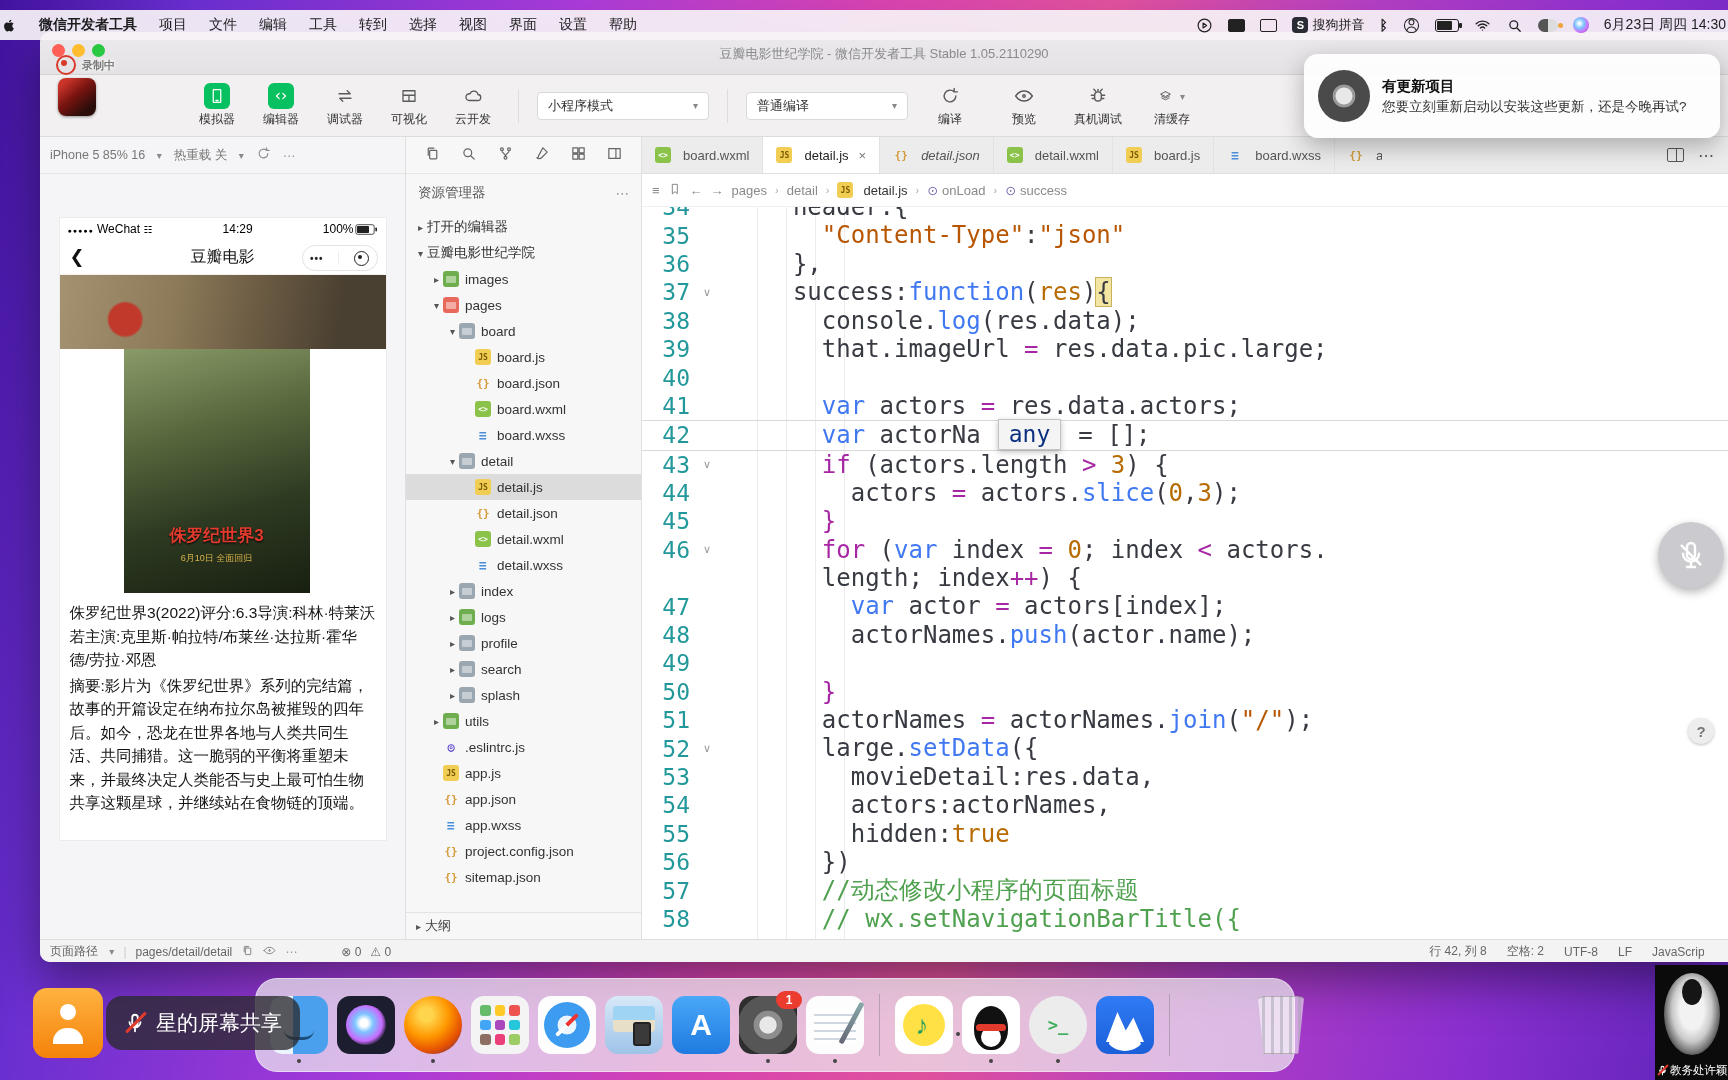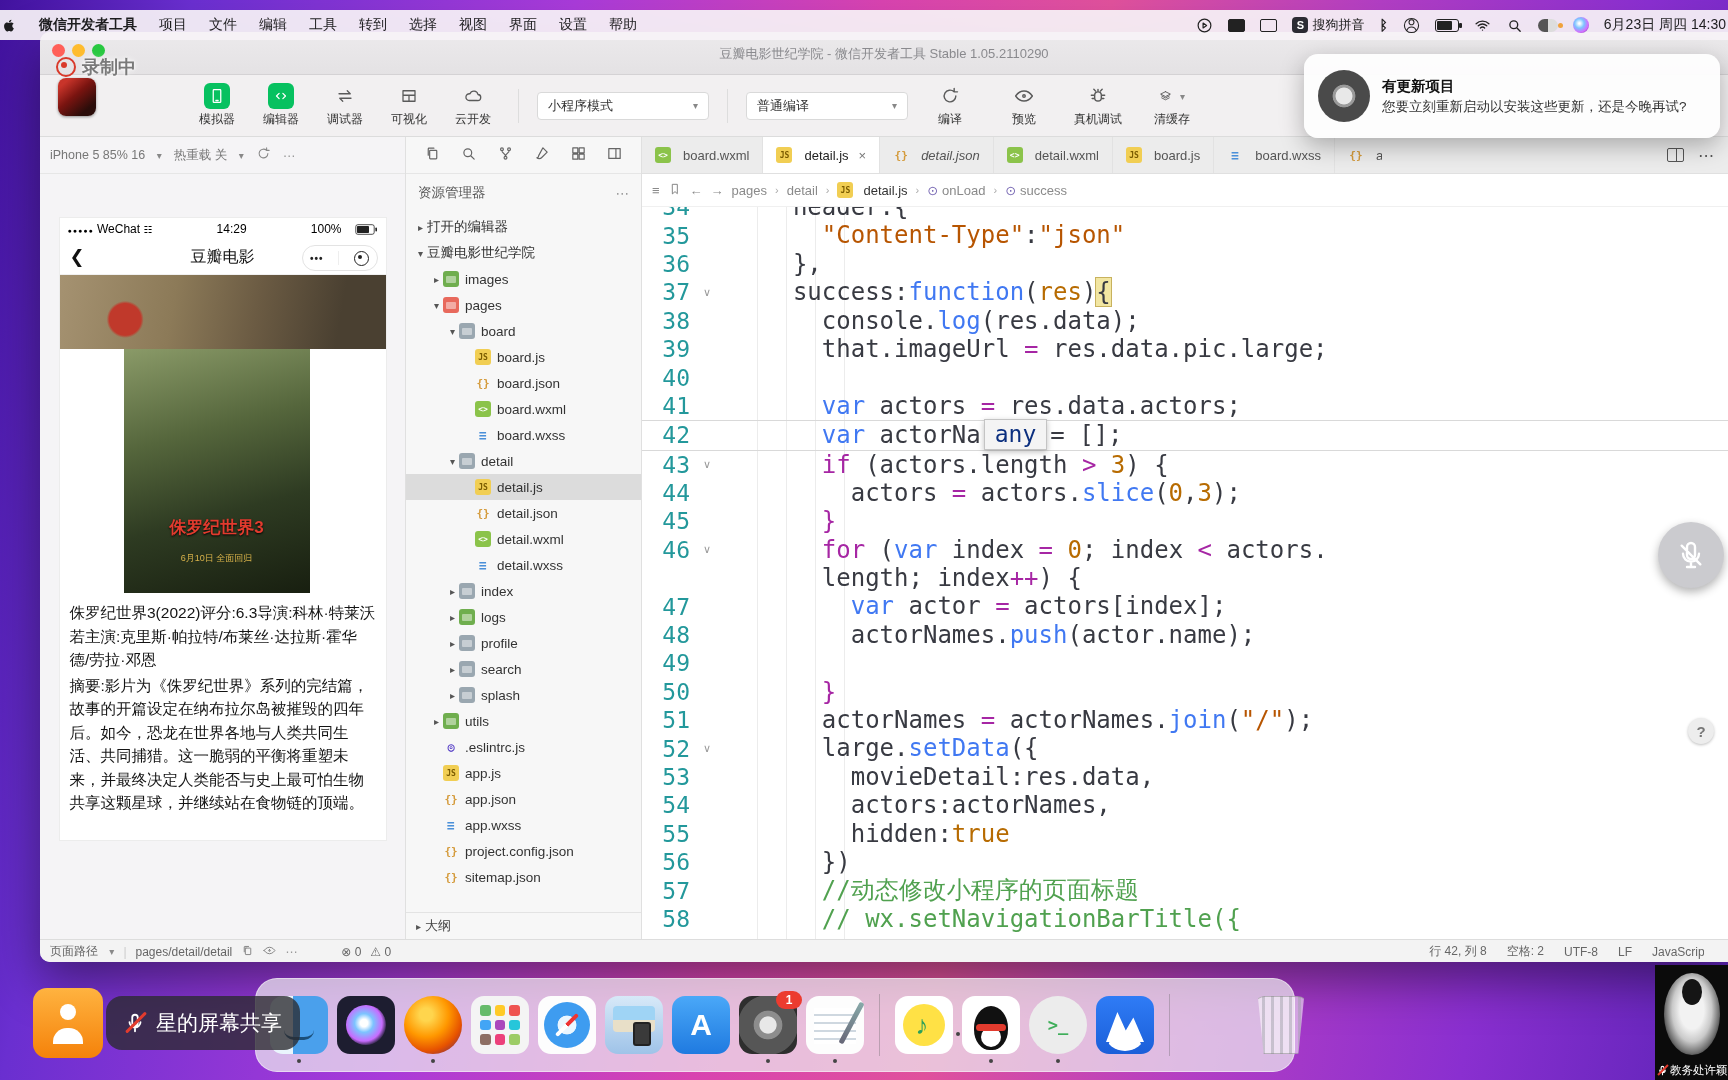--- a/index.html
+++ b/index.html
@@ -29,21 +29,21 @@
   
   .window{position:absolute;left:40px;top:32px;width:1688px;height:930px;background:#ececec;
     border-radius:10px 0 0 10px;box-shadow:0 18px 50px rgba(0,0,0,.45);z-index:10;overflow:hidden;}
   .titlebar{height:42px;background:linear-gradient(#eceaec,#e4e2e4);border-bottom:1px solid #d4d2d4;position:relative;}
   .tl{position:absolute;top:12px;width:13px;height:13px;border-radius:50%;}
   .tl.r{left:12px;background:#ff5f57;}.tl.y{left:32px;background:#febc2e;}.tl.g{left:52px;background:#28c840;}
   .win-title{position:absolute;left:0;right:0;top:13px;text-align:center;font-size:13px;color:#8a8a8e;}
   .rec{position:absolute;left:16px;top:23px;display:flex;align-items:center;gap:6px;z-index:5;}
   .rec-dot{width:16px;height:16px;border-radius:50%;border:2.5px solid #d93a2b;position:relative;}
   .rec-dot::after{content:"";position:absolute;left:3px;top:3px;width:6px;height:6px;border-radius:50%;background:#d93a2b;}
-  .rec-label{font-size:18px;color:#7a7a7a;text-shadow:0 0 3px #fff,0 0 6px #fff;font-weight:bold;}
+  .rec-label{font-size:11px;color:#7a7a7a;text-shadow:0 0 3px #fff,0 0 6px #fff;font-weight:bold;}
   .avatar{position:absolute;left:18px;top:46px;width:38px;height:38px;border-radius:8px;z-index:6;
     background:linear-gradient(140deg,#c8342a 15%,#7a1410 45%,#2b0d0a 80%);box-shadow:0 1px 3px rgba(0,0,0,.4);}
   
   .toolbar{height:62px;background:#f2f0f1;border-bottom:1px solid #dcdcdc;display:flex;align-items:center;padding:0 14px 0 150px;box-sizing:border-box;gap:10px;}
   .tb-btn{display:flex;flex-direction:column;align-items:center;width:54px;cursor:pointer;}
   .tb-tile{width:26px;height:26px;border-radius:6px;display:flex;align-items:center;justify-content:center;color:#5a5a5a;}
   .tb-btn.on .tb-tile{background:#07c160;color:#fff;}
   .tb-tile svg{width:18px;height:18px;}
   .tb-label{font-size:12px;color:#333;margin-top:2px;white-space:nowrap;}
   .tb-sep{width:1px;height:34px;background:#ddd;margin:0 8px;}
@@ -69,21 +69,21 @@
   .capsule .rec-o{width:13px;height:13px;border:1.5px solid #222;border-radius:50%;position:relative;}
   .capsule .rec-o::after{content:"";position:absolute;left:3.2px;top:3.2px;width:4px;height:4px;background:#222;border-radius:50%;}
   .backdrop{height:74px;background:
      radial-gradient(circle at 20% 60%,#c0392b 0 6%,transparent 7%),
      linear-gradient(100deg,#a59271 0%,#8c7a58 35%,#6b5b43 60%,#4a4031 85%);}
   .poster-wrap{height:246px;position:relative;background:#fff;}
   .poster{position:absolute;left:64px;top:0;width:186px;height:244px;
     background:linear-gradient(165deg,#8a9a68 0%,#55663c 35%,#2e3b22 65%,#181f10 100%);
     display:flex;flex-direction:column;justify-content:flex-end;align-items:center;padding-bottom:28px;box-sizing:border-box;}
   .poster-title{color:#e23b2e;font-weight:bold;font-size:17px;text-shadow:0 1px 2px #000;}
-  .poster-sub{color:#d8b24a;font-size:9px;margin-top:13px;}
+  .poster-sub{color:#d8b24a;font-size:9px;margin-top:5px;}
   .p-desc{padding:6px 10px 0;font-size:15.5px;line-height:1.52;color:#141414;}
   .p-desc p{margin:0 0 2px;}
   
   .explorer{width:235px;background:#f7f7f7;border-right:1px solid #e0e0e0;display:flex;flex-direction:column;position:relative;}
   .exp-icons{height:36px;display:flex;align-items:center;justify-content:space-around;padding:0 8px;border-bottom:1px solid #e6e6e6;color:#666;}
   .exp-icons svg{width:17px;height:17px;}
   .exp-head{height:38px;display:flex;align-items:center;justify-content:space-between;padding:0 12px;font-size:13.5px;color:#555;}
   .tree{flex:1;overflow:hidden;padding-top:2px;font-size:13.5px;color:#333;}
   .trow{height:26px;display:flex;align-items:center;cursor:pointer;white-space:nowrap;}
   .trow.sel{background:#dcdcdc;}
@@ -122,21 +122,21 @@
   .code{margin-top:-14px;}
   .crow{display:flex;height:28.4px;align-items:center;position:relative;}
   .crow .ln{width:48px;text-align:right;padding-right:8px;color:#23989b;font-size:23px;flex:none;
     font-family:"DejaVu Sans Mono",monospace;}
   .crow .fold{width:18px;color:#999;font-size:11px;flex:none;text-align:center;}
   .crow pre{margin:0;padding-left:48px;font-family:"DejaVu Sans Mono",monospace;font-size:24px;line-height:28.4px;color:#383a42;}
   .crow.active{border-top:1px solid #d9d9d9;border-bottom:1px solid #d9d9d9;}
   .tk-k{color:#a626a4;} .tk-b{color:#4078f2;} .tk-o{color:#b76b01;} .tk-s{color:#b75501;}
   .tk-g{color:#50a14f;} .tk-hl{background:#f2e6a2;outline:1px solid #c8b25e;}
   .tk-tt{display:inline-block;border:1px solid #c4c4c4;background:#f4f4f4;box-shadow:0 2px 6px rgba(0,0,0,.25);
-    color:#0b2f7f;padding:0 10px;margin:0 3px;position:relative;top:-1px;font-size:23px;}
+    color:#0b2f7f;padding:0 10px;margin:0 17px;position:relative;top:-1px;font-size:23px;}
   
   .statusbar{height:24px;background:#f3f3f3;border-top:1px solid #ddd;display:flex;align-items:center;font-size:12px;color:#666;padding:0 10px;box-sizing:border-box;}
   .sb-left{display:flex;align-items:center;gap:9px;}
   .sb-left .pipe{color:#ccc;}
   .sb-left svg{width:13px;height:13px;color:#777;}
   .sb-right{margin-left:auto;display:flex;align-items:center;gap:20px;padding-right:14px;}
   .sb-clip{max-width:52px;overflow:hidden;white-space:nowrap;}
   
   .notif{position:absolute;right:8px;top:54px;width:416px;height:84px;background:rgba(253,253,253,.97);border-radius:14px;
     box-shadow:0 8px 24px rgba(0,0,0,.28);z-index:60;display:flex;align-items:center;padding:0 14px;box-sizing:border-box;gap:12px;}
@@ -395,21 +395,21 @@
         <span><span>热重载 关</span> <span class="caret">▾</span></span>
         <span id="sim-refresh"><svg viewBox="0 0 24 24">
               <path d="M19 12a7 7 0 1 1-2.1-5 M17 3v4h4" fill="none" stroke="currentColor" stroke-width="1.7" stroke-linecap="round" stroke-linejoin="round"></path>
             </svg></span>
         <span style="color:#999;">⋯</span>
       </div>
       <div class="phone">
         <div class="p-status">
           <span><span style="font-size:7px;letter-spacing:1px;">●●●●●</span> <span>WeChat</span> <b style="font-size:10px;">☷</b></span>
           <span>14:29</span>
-          <span style="display:flex;align-items:center;gap:12px;">
+          <span style="display:flex;align-items:center;gap:0;">
               <span>100%</span>
               <span class="battery" style="transform:scale(.8);"></span>
             </span>
         </div>
         <div class="p-nav">
           <span class="p-back">❮</span>
           <span class="p-title">豆瓣电影</span>
           <span class="capsule">
             <span class="dots">•••</span>
             <span class="sep"></span>

